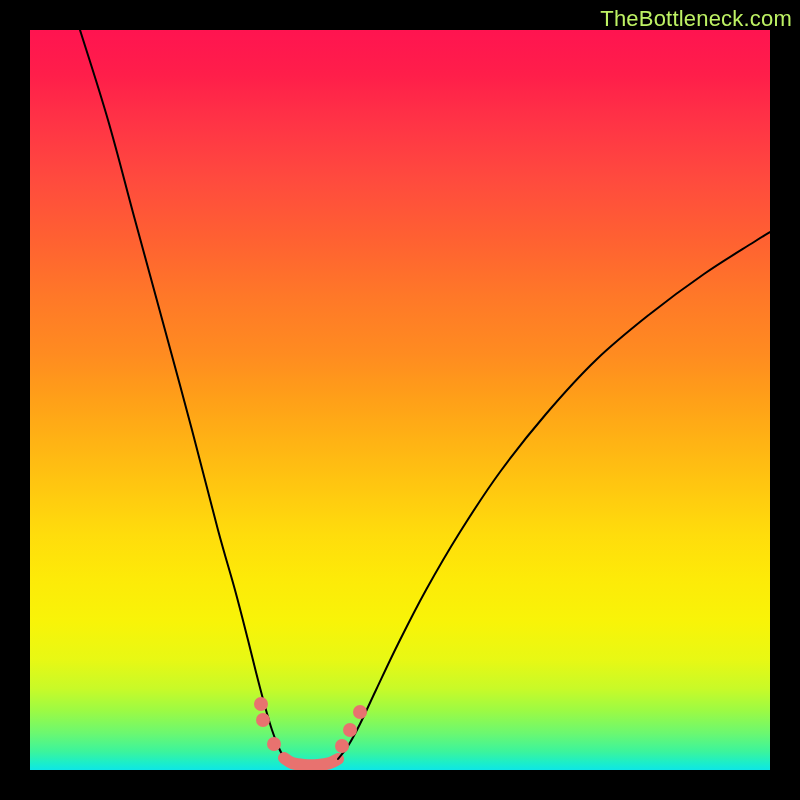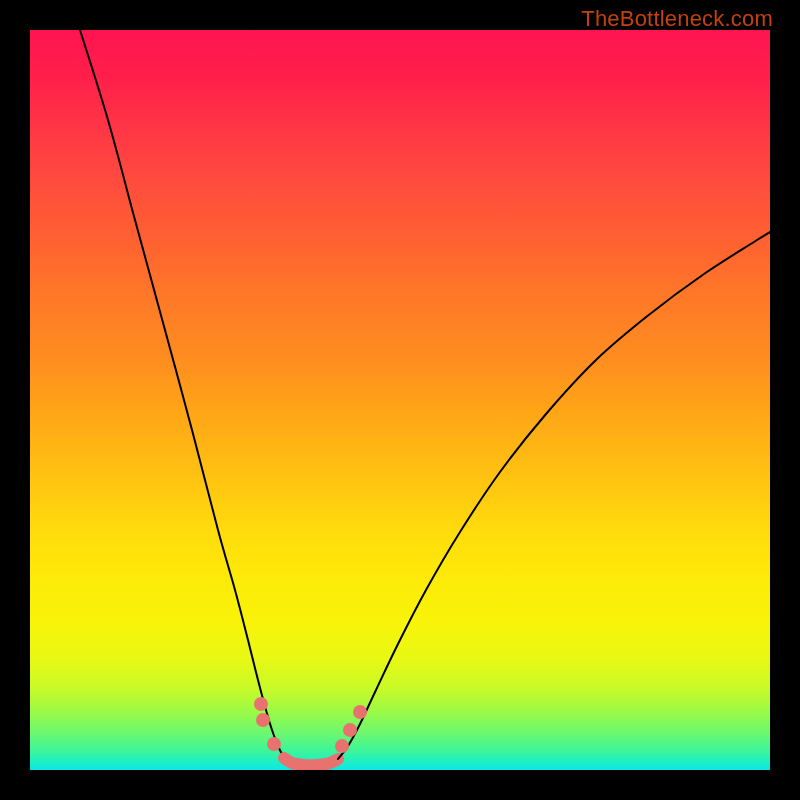--- a/index.html
+++ b/index.html
@@ -7,22 +7,22 @@
     width: 800px;
     height: 800px;
     background: #000;
     position: relative;
     font-family: Arial, Helvetica, sans-serif;
     overflow: hidden;
   }
   .watermark {
     position: absolute;
     top: 6px;
-    right: 27px;
-    color: #c2410c;
+    right: 8px;
+    color: #bef264;
     font-size: 22px;
     font-weight: 500;
     z-index: 10;
     letter-spacing: 0.2px;
   }
   .plot-area {
     position: absolute;
     left: 30px;
     top: 30px;
     width: 740px;

